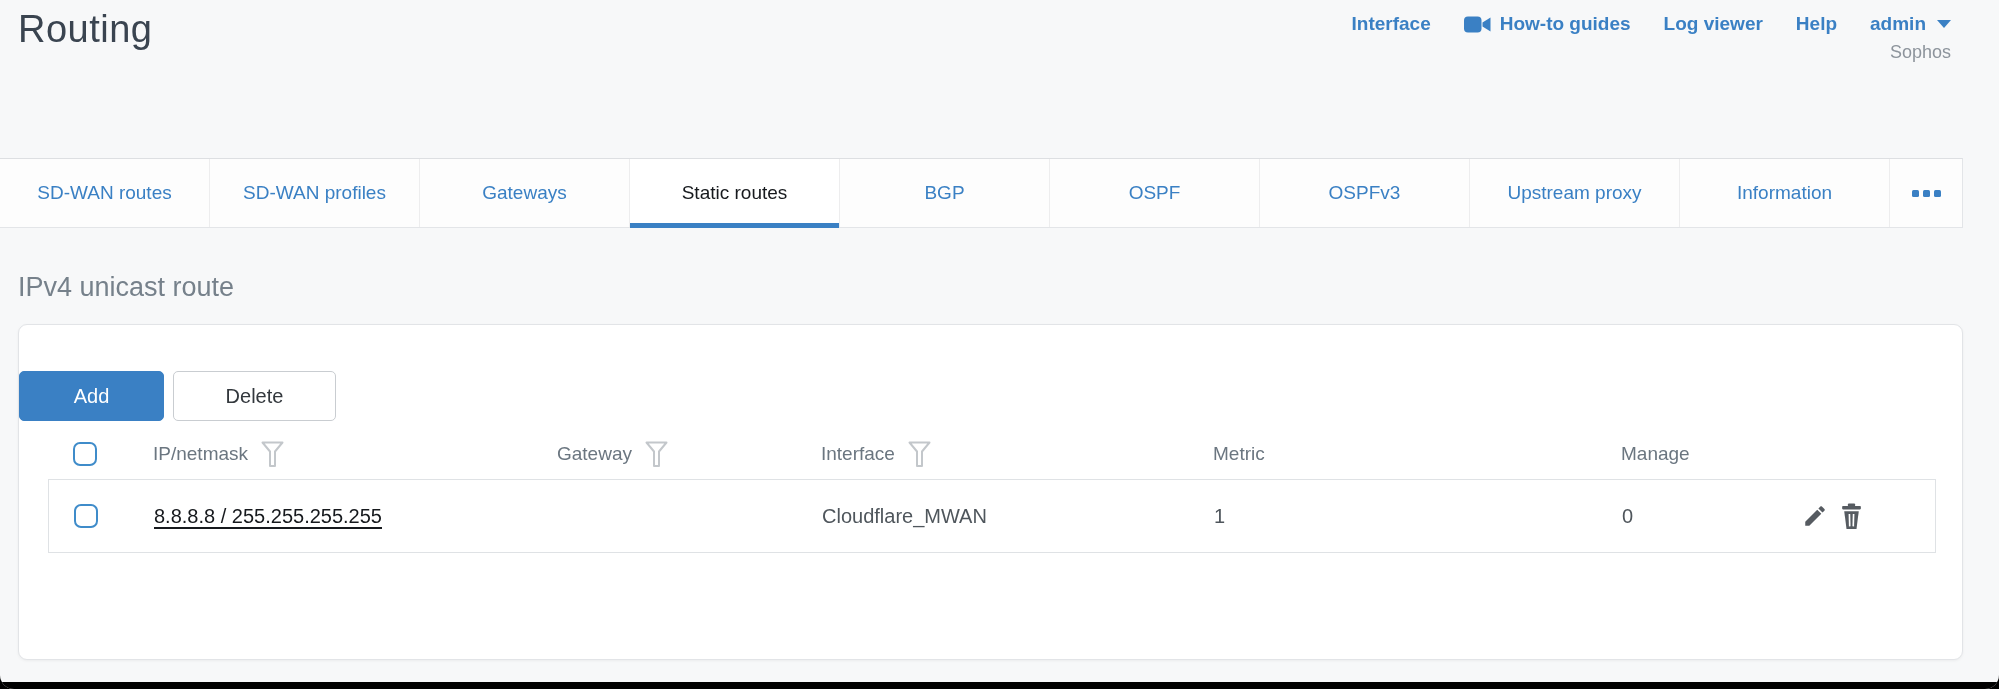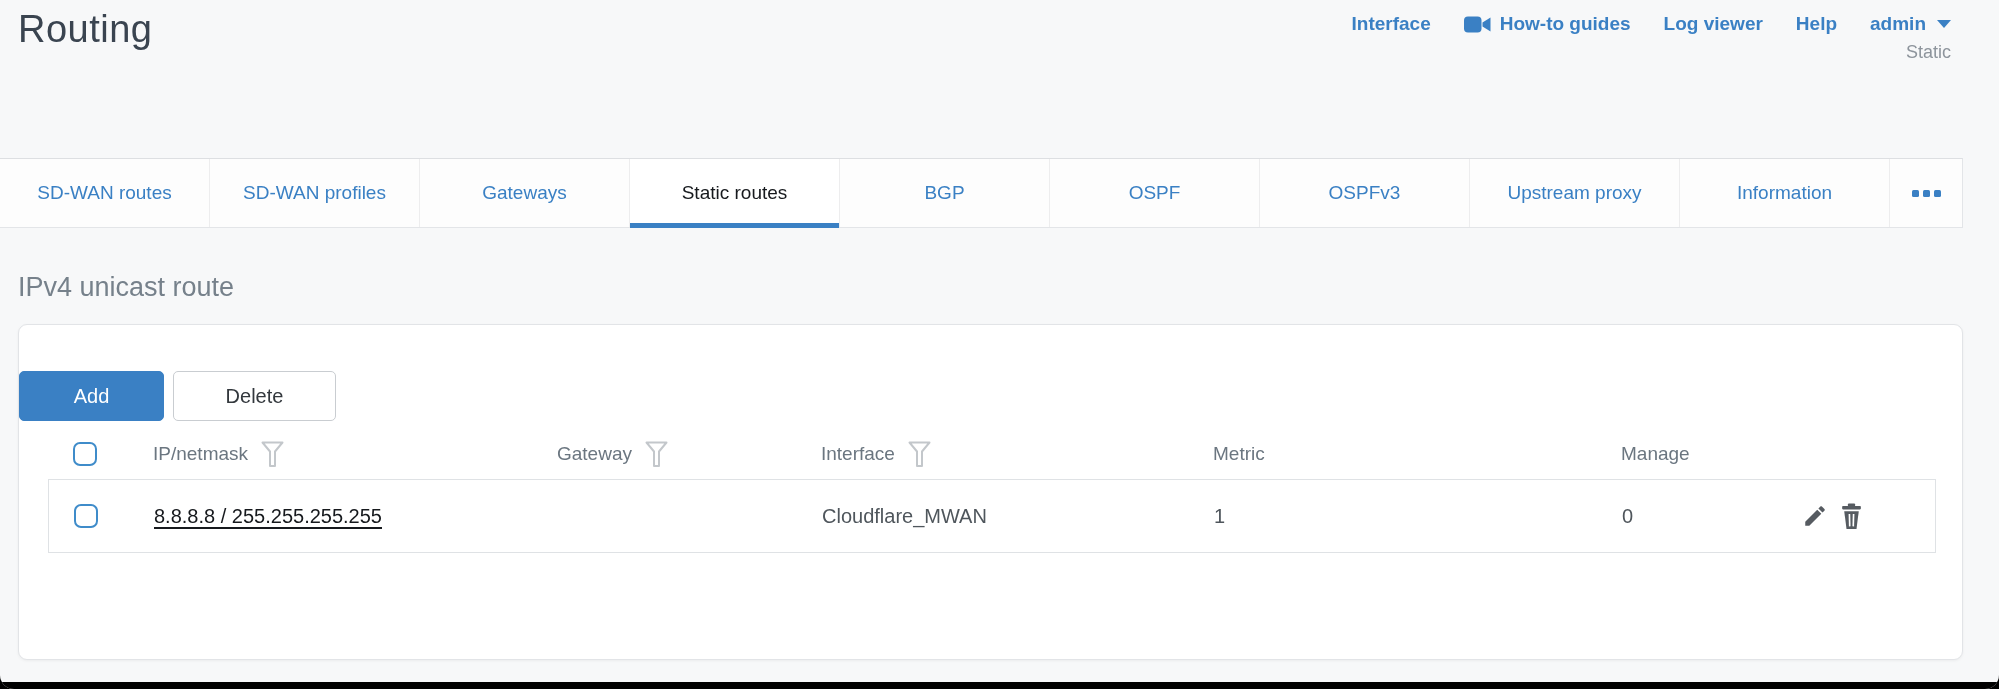--- a/index.html
+++ b/index.html
@@ -89,21 +89,21 @@
           </span>
           <span>How-to guides</span>
         </a>
         <a>Log viewer</a>
         <a>Help</a>
         <a>
           <span>admin</span>
           <span class="caret"></span>
         </a>
       </div>
-      <div class="brand">Static</div>
+      <div class="brand">Sophos</div>
     </div>
   </header>
 
   <nav class="tabbar">
     <div class="tab">SD-WAN routes</div>
     <div class="tab">SD-WAN profiles</div>
     <div class="tab">Gateways</div>
     <div class="tab active">Static routes</div>
     <div class="tab">BGP</div>
     <div class="tab">OSPF</div>

